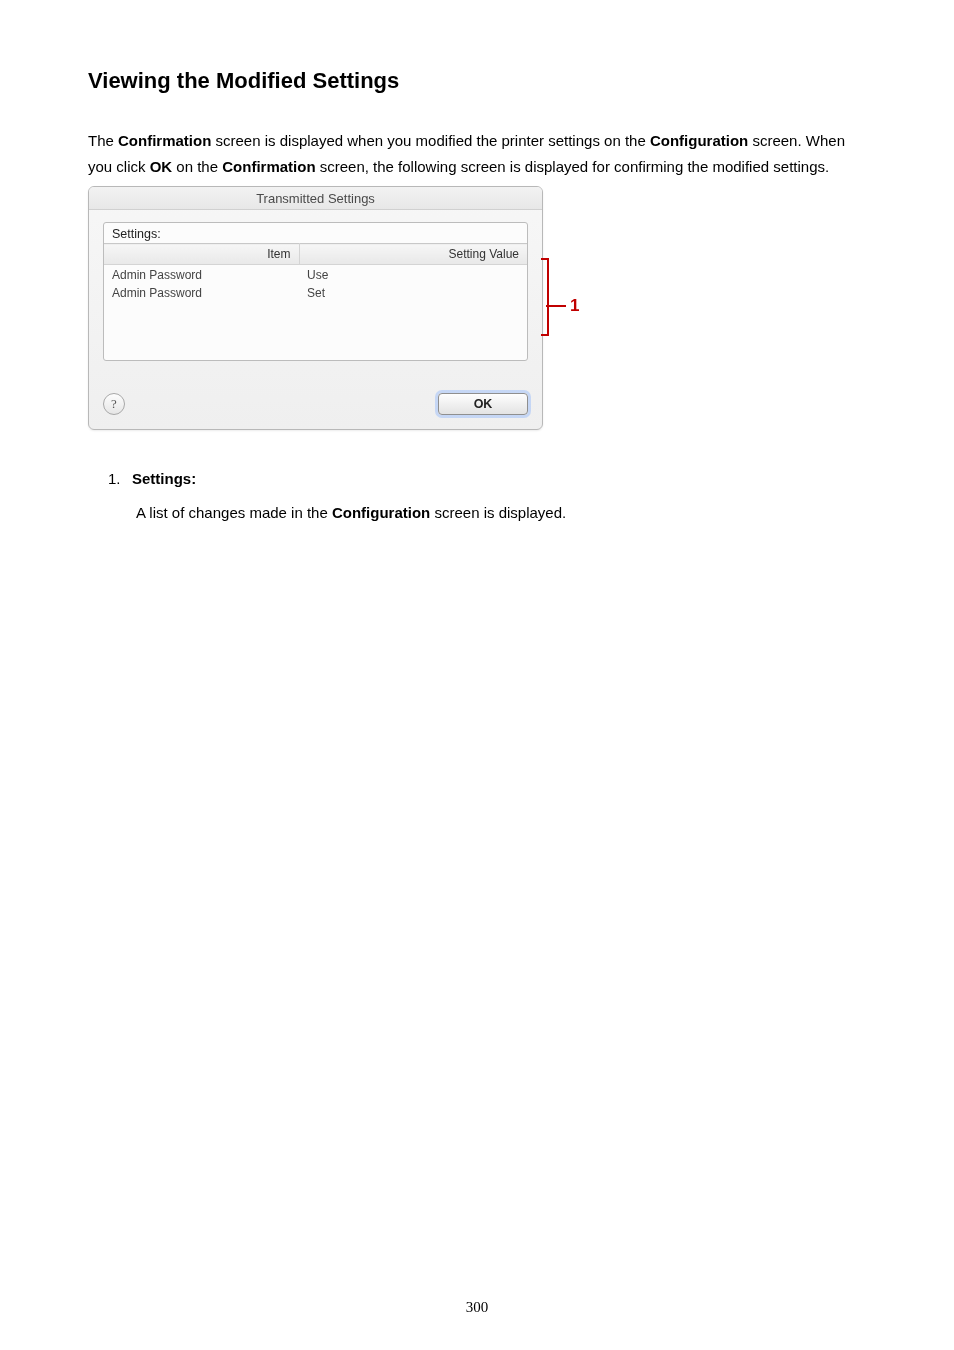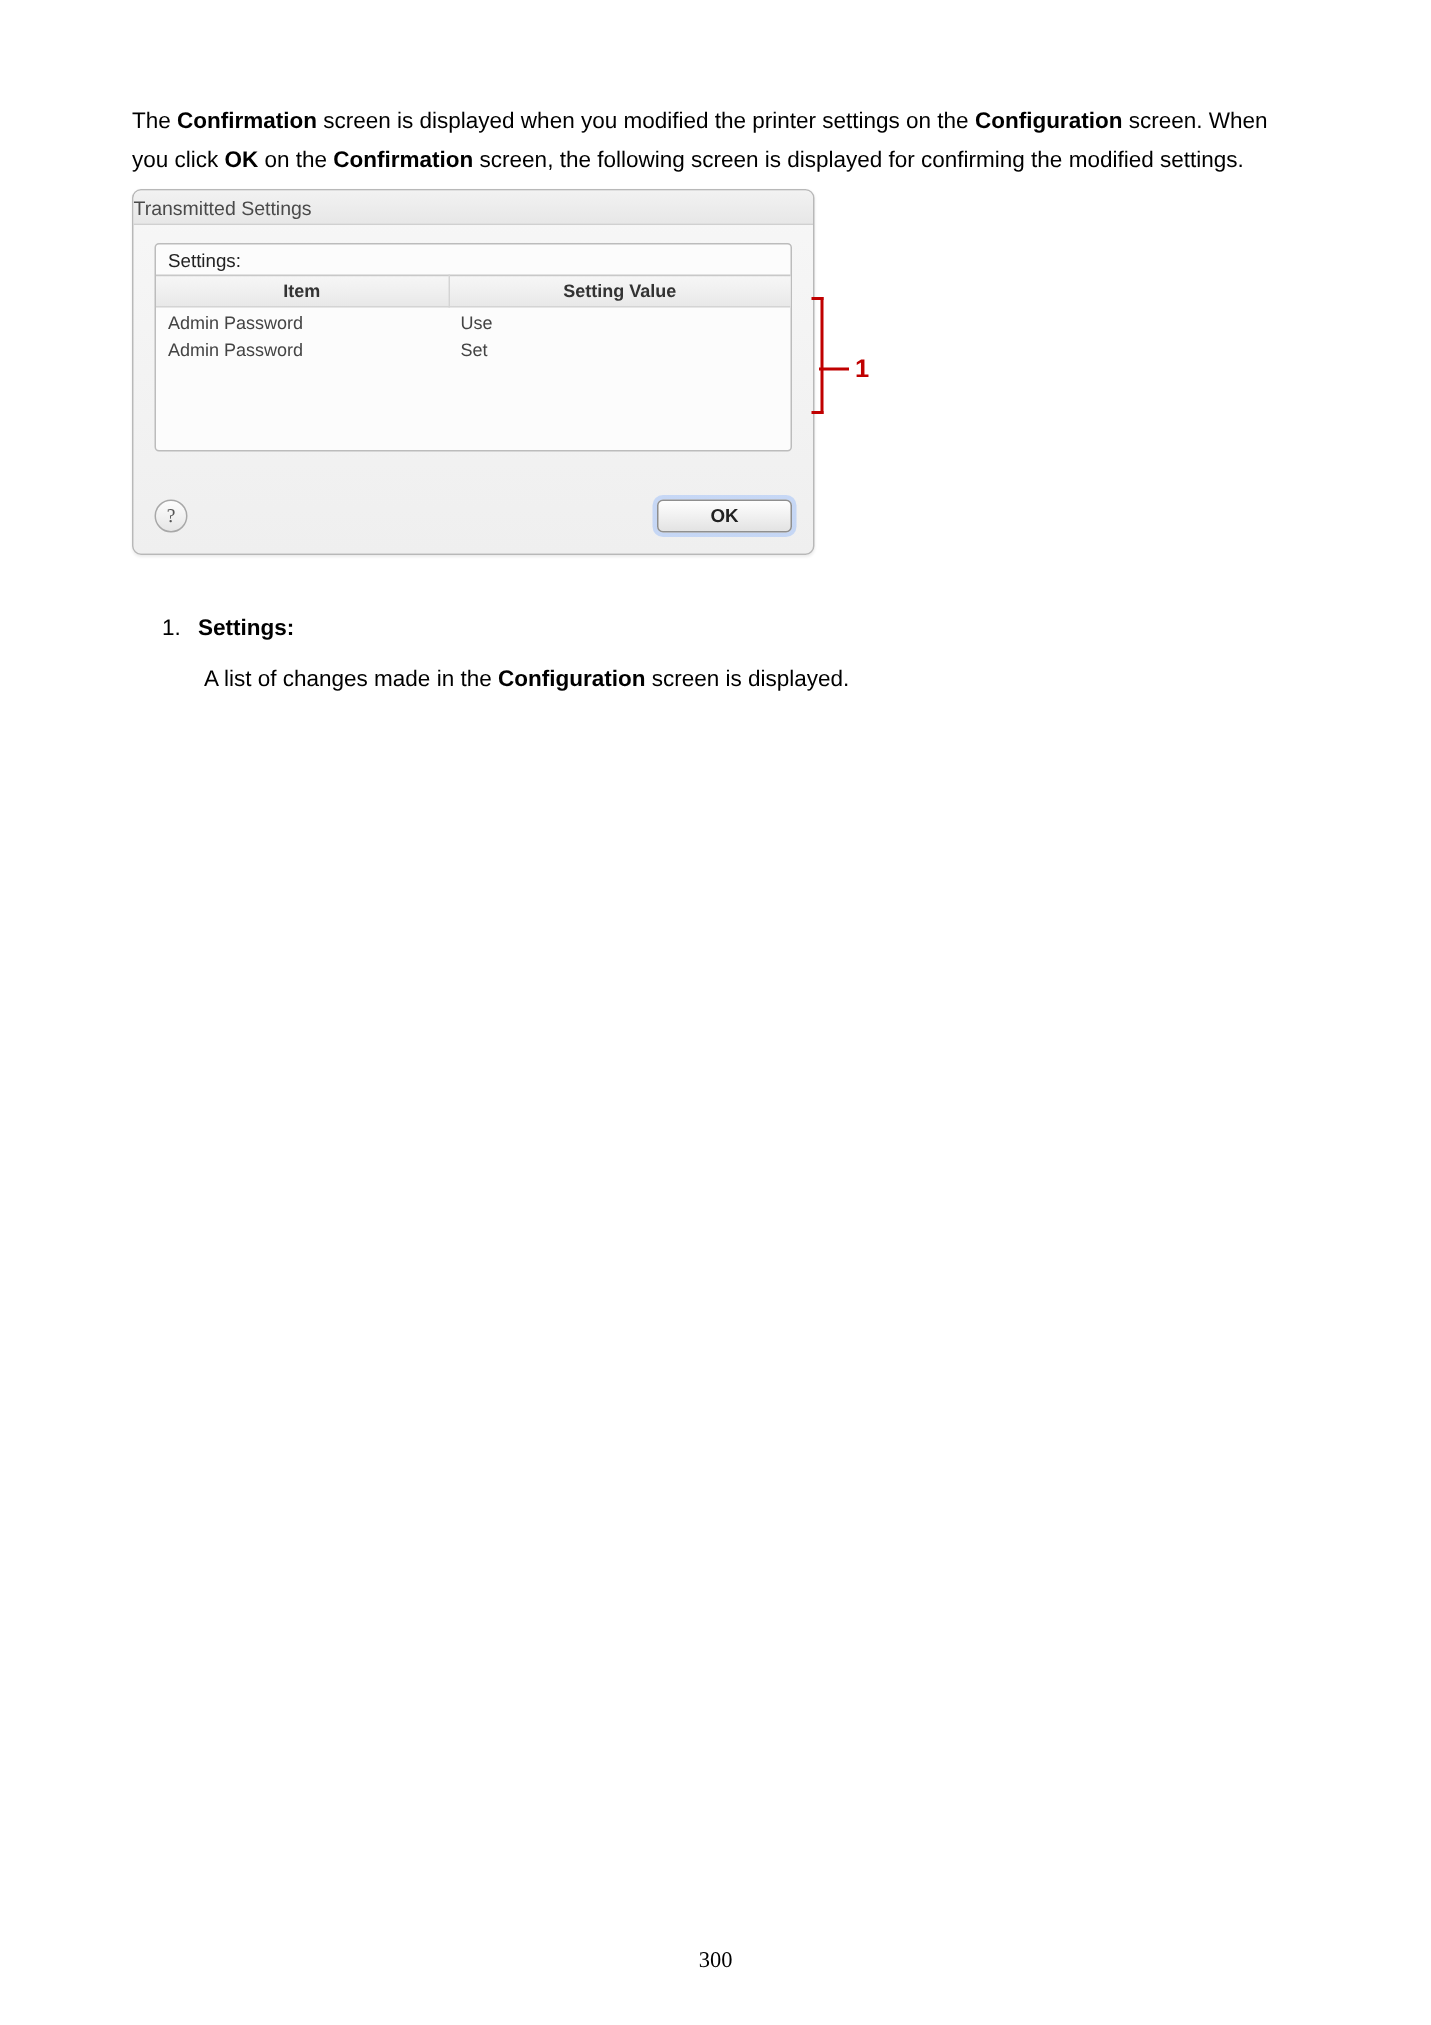--- a/index.html
+++ b/index.html
@@ -34,20 +34,21 @@
     }
     .dialog {
       width: 455px;
       border: 1px solid #b8b8b8;
       border-radius: 6px;
       background: linear-gradient(#f7f7f7, #efefef);
       box-shadow: 0 1px 2px rgba(0,0,0,0.08);
       overflow: hidden;
     }
     .dialog-title {
+      text-align: center;
       font-size: 13px;
       color: #4a4a4a;
       padding: 4px 0 3px 0;
       background: linear-gradient(#f2f2f2, #e7e7e7);
       border-bottom: 1px solid #d0d0d0;
     }
     .dialog-body {
       padding: 12px 14px 14px 14px;
     }
     .sent-msg {
@@ -66,22 +67,22 @@
       color: #222;
       padding: 4px 8px 2px 8px;
     }
     .settings-table {
       width: 100%;
       border-collapse: collapse;
       font-size: 12px;
       color: #333;
     }
     .settings-table th {
-      text-align: center;
-      font-weight: bold;
+      text-align: right;
+      font-weight: normal;
       background: linear-gradient(#f6f6f6, #e8e8e8);
       border-top: 1px solid #c8c8c8;
       border-bottom: 1px solid #d4d4d4;
       padding: 3px 8px;
       color: #333;
     }
     .settings-table th:first-child { border-right: 1px solid #d4d4d4; width: 195px; }
     .settings-table th:last-child { border-left: 1px solid #fff; }
     .settings-table td {
       padding: 2px 8px;
@@ -182,20 +183,21 @@
       text-align: center;
       font-family: "Times New Roman", serif;
       font-size: 15px;
       color: #000;
     }
   </style>
 </head>
 <body>
 
 <div class="content">
+  <h1 class="heading">Viewing the Modified Settings</h1>
 
   <p class="intro">
     <span>The </span><b>Confirmation</b><span> screen is displayed when you modified the printer settings on the </span><b>Configuration</b><span> screen. When you click </span><b>OK</b><span> on the </span><b>Confirmation</b><span> screen, the following screen is displayed for confirming the modified settings.</span>
   </p>
 
   <div class="dialog-wrapper">
     <div class="dialog">
       <div class="dialog-title">Transmitted Settings</div>
       <div class="dialog-body">
         <div class="settings-panel">

